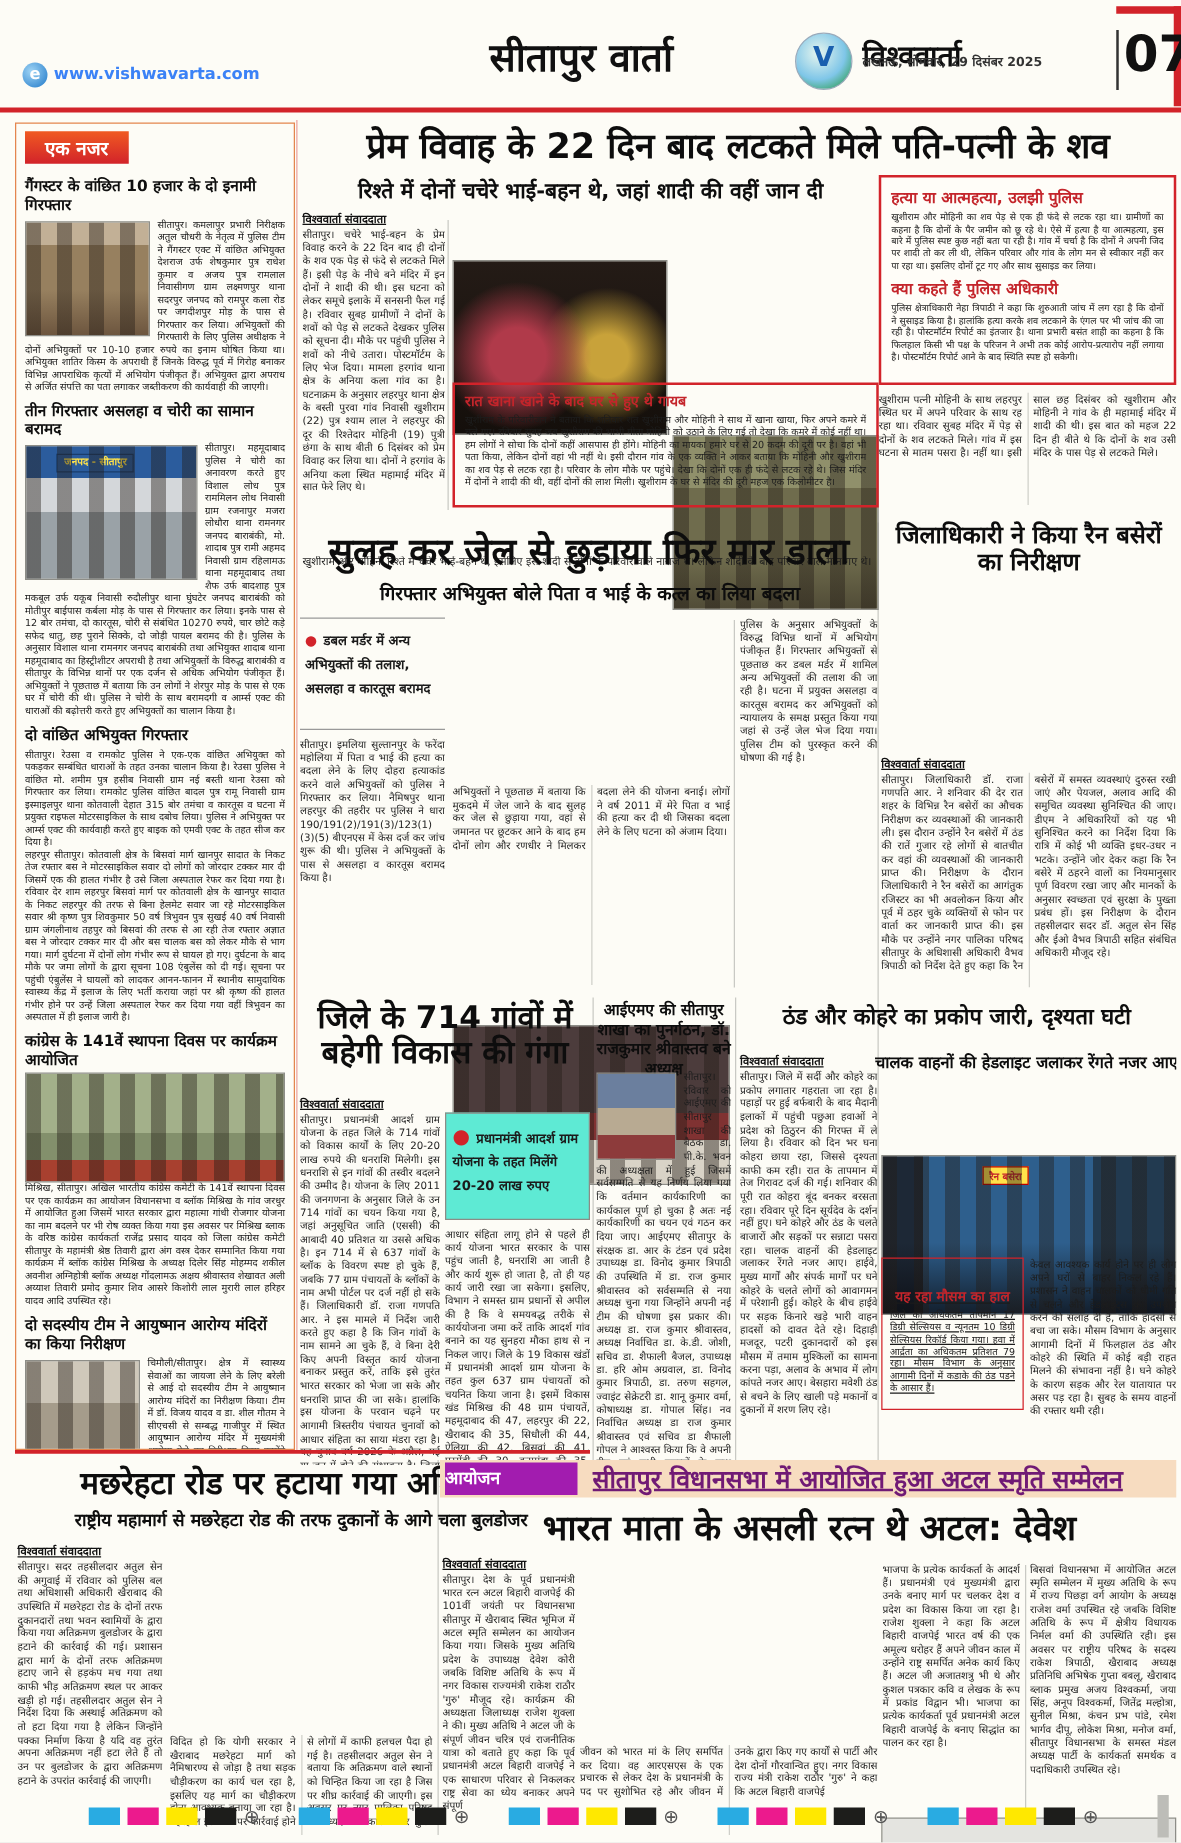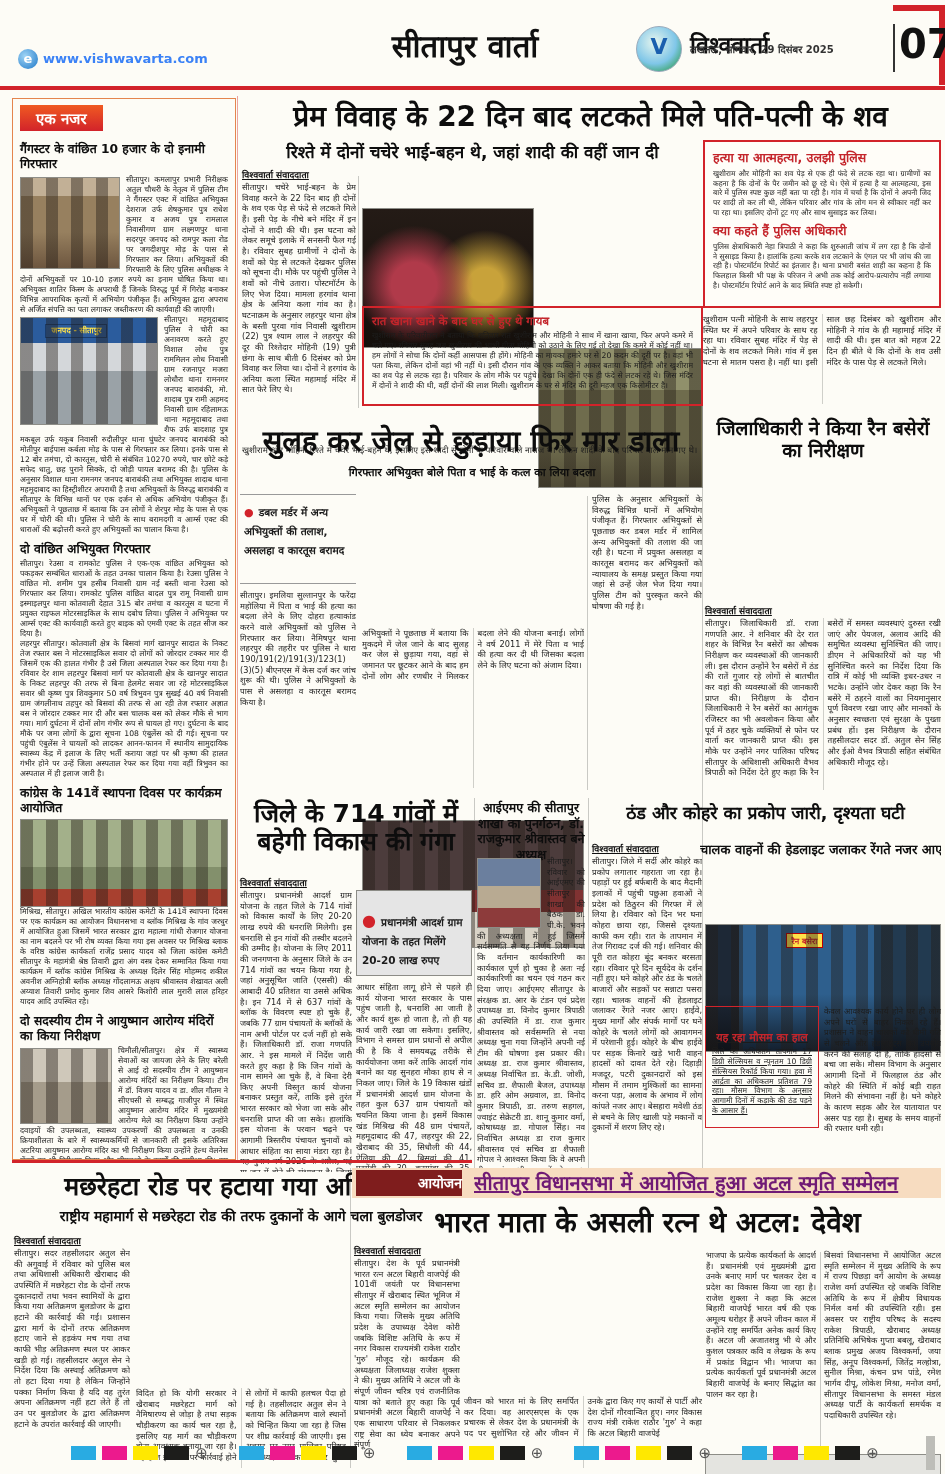--- a/index.html
+++ b/index.html
@@ -28,21 +28,21 @@
   .vrule.redish{background:#eba3a0;}
   
   .redbox{border:2px solid #d2232a;background:#fffdf8;padding:7px 8px;box-sizing:border-box;overflow:hidden;}
   .redbox h4{margin:0 0 3px 0;font-size:12.5px;color:#c4252b;}
   .redbox p{margin:0 0 5px 0;}
   .inset-box{border:2px solid #d2232a;padding:5px 8px;box-sizing:border-box;overflow:hidden;}
   .inset-box h4{margin:0 0 3px;font-size:11.5px;color:#c4252b;}
   .bullet-box{box-sizing:border-box;border-top:1px solid #999;border-bottom:1px solid #999;padding:6px 4px;overflow:hidden;}
   .bullet-box .dot{color:#d2232a;font-size:11px;}
   .bullet-box span.t{font-size:10.5px;font-weight:bold;line-height:1.35;}
-  .cream-box{background:#e5e5e5;border:1px solid #8c8c86;box-sizing:border-box;padding:20px 5px;overflow:hidden;}
+  .cream-box{background:#5eead4;border:1px solid #8c8c86;box-sizing:border-box;padding:8px 5px;overflow:hidden;}
   .weather-box{border:1.5px solid #d2232a;box-sizing:border-box;padding:22px 6px;overflow:hidden;text-decoration:underline;}
   .weather-box h4{margin:0 0 3px;font-size:11px;color:#c4252b;text-align:center;}
   
   #eknajar{border:1.5px solid #e4854e;box-sizing:border-box;padding:6px 7px;overflow:hidden;}
   .ln-label{display:inline-block;background:linear-gradient(180deg,#f05a22,#d2232a);color:#fff;
             font-size:15px;font-weight:bold;padding:3px 16px;margin-bottom:4px;}
   .ln-title{font-size:12.3px;font-weight:bold;margin:7px 0 3px;color:#0e0e0e;line-height:1.2;}
   .ln-body{margin:0;font-size:7.7px;line-height:1.3;text-align:justify;}
   
   .photo{position:relative;overflow:hidden;border:1px solid #8d8d87;background:#b5b0a5;box-sizing:border-box;}
@@ -63,31 +63,31 @@
   .ph-congress{background:linear-gradient(180deg,#a3b08a 0 55%,#83906c 55% 80%,#a8402f 80% 100%);}
   .ph-clinic{background:linear-gradient(180deg,#cfc8ba 0 45%,#a59c8b 45% 100%);}
   .ph-meeting{background:linear-gradient(180deg,#6b7f9e 0 40%,#b8aa92 40% 72%,#8d3b3b 72% 100%);}
   .ph-fog{background:linear-gradient(180deg,#e4e4e0 0 55%,#c7c7c1 100%);}
   .sign-tag{position:absolute;background:#ffe24a;color:#c4252b;font-size:8px;font-weight:bold;
             padding:1px 5px;border:1px solid #b00;}
   
   .lead-head{font-size:28px;}
   .lead-sub{font-size:17px;}
   .sulah-head{font-size:29px;}
-  .sulah-sub{font-size:11px;}
+  .sulah-sub{font-size:15px;}
   .sec-head-20{font-size:19px;line-height:1.15;}
   .sec-head-26{font-size:25px;line-height:1.1;}
   .sec-head-13{font-size:12.5px;line-height:1.25;}
   .thand-head{font-size:17.5px;}
   .thand-sub{font-size:13px;}
   .mach-head{font-size:25px;}
   .mach-sub{font-size:14px;}
   .atal-head{font-size:28px;}
   .strip{background:#f7dcc0;}
-  .badge{background:#7f1d1d;color:#fff;font-weight:bold;font-size:14px;text-align:right;line-height:26px;}
+  .badge{background:#a21caf;color:#fff;font-weight:bold;font-size:14px;text-align:left;line-height:26px;}
   .strip-text{font-size:20px;font-weight:bold;color:#701a75;line-height:30px;text-decoration:underline;}
   .twocol{column-count:2;column-gap:9px;column-rule:1px solid #cfcfc9;}
   
   #cmyk{display:flex;justify-content:space-evenly;align-items:center;}
   .bargrp{display:flex;gap:6px;align-items:center;}
   .sq{width:25px;height:14px;display:inline-block;}
   .sq.c{background:#29abe2}.sq.m{background:#ec1a8d}.sq.y{background:#ffe800}.sq.k{background:#1d1d1b}
   .regmark{font-size:15px;color:#555;line-height:14px;}
 </style>
 </head>
@@ -123,20 +123,21 @@
 
     <div>
       <h3 class="ln-title">गैंगस्टर के वांछित 10 हजार के दो इनामी गिरफ्तार</h3>
       <p class="ln-body">
         <span class="photo ph-men pplstripes fl" style="width:100px;height:92px;"></span>
         <span>सीतापुर। कमलापुर प्रभारी निरीक्षक अतुल चौधरी के नेतृत्व में पुलिस टीम ने गैंगस्टर एक्ट में वांछित अभियुक्त देशराज उर्फ शेषकुमार पुत्र राधेश कुमार व अजय पुत्र रामलाल निवासीगण ग्राम लक्ष्मणपुर थाना सदरपुर जनपद को रामपुर कला रोड पर जगदीशपुर मोड़ के पास से गिरफ्तार कर लिया। अभियुक्तों की गिरफ्तारी के लिए पुलिस अधीक्षक ने दोनों अभियुक्तों पर 10-10 हजार रुपये का इनाम घोषित किया था। अभियुक्त शातिर किस्म के अपराधी हैं जिनके विरुद्ध पूर्व में गिरोह बनाकर विभिन्न आपराधिक कृत्यों में अभियोग पंजीकृत हैं। अभियुक्त द्वारा अपराध से अर्जित संपत्ति का पता लगाकर जब्तीकरण की कार्यवाही की जाएगी।</span>
       </p>
     </div>
 
     <div>
+      <h3 class="ln-title">तीन गिरफ्तार असलहा व चोरी का सामान बरामद</h3>
       <p class="ln-body">
         <span class="photo ph-station pplstripes fl" style="width:138px;height:108px;">
           <span class="sign-tag" style="left:18%;top:6%;background:#2b5c9d;color:#ffe24a;border-color:#1a3c6b;">जनपद - सीतापुर</span>
         </span>
         <span>सीतापुर। महमूदाबाद पुलिस ने चोरी का अनावरण करते हुए विशाल लोध पुत्र राममिलन लोध निवासी ग्राम रजनापुर मजरा लोधौरा थाना रामनगर जनपद बाराबंकी, मो. शादाब पुत्र रामी अहमद निवासी ग्राम रहिलामऊ थाना महमूदाबाद तथा शैफ उर्फ बादशाह पुत्र मकबूल उर्फ यकूब निवासी रुदौलीपुर थाना घुंघटेर जनपद बाराबंकी को मोतीपुर बाईपास कर्बला मोड़ के पास से गिरफ्तार कर लिया। इनके पास से 12 बोर तमंचा, दो कारतूस, चोरी से संबंधित 10270 रुपये, चार छोटे कड़े सफेद धातु, छह पुराने सिक्के, दो जोड़ी पायल बरामद की है। पुलिस के अनुसार विशाल थाना रामनगर जनपद बाराबंकी तथा अभियुक्त शादाब थाना महमूदाबाद का हिस्ट्रीशीटर अपराधी है तथा अभियुक्तों के विरुद्ध बाराबंकी व सीतापुर के विभिन्न थानों पर एक दर्जन से अधिक अभियोग पंजीकृत हैं। अभियुक्तों ने पूछताछ में बताया कि उन लोगों ने शेरपुर मोड़ के पास से एक घर में चोरी की थी। पुलिस ने चोरी के साथ बरामदगी व आर्म्स एक्ट की धाराओं की बढ़ोत्तरी करते हुए अभियुक्तों का चालान किया है।</span>
       </p>
     </div>
 
     <div>
       <h3 class="ln-title">दो वांछित अभियुक्त गिरफ्तार</h3>

